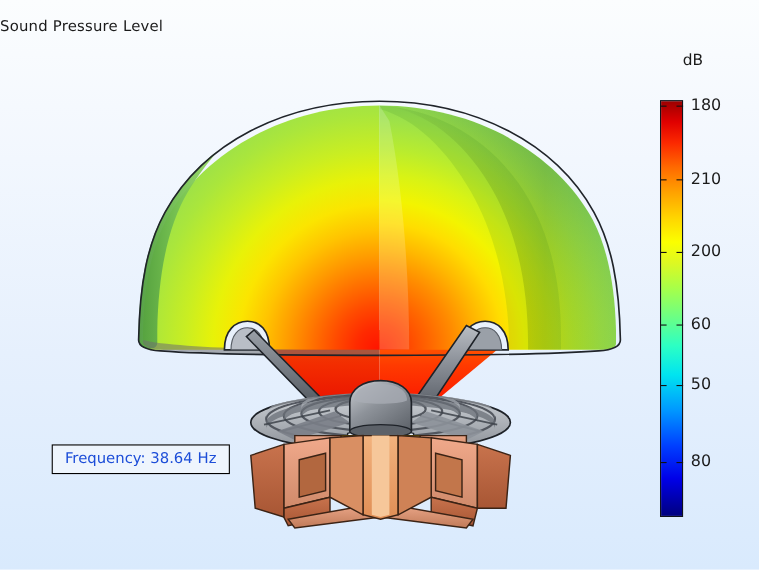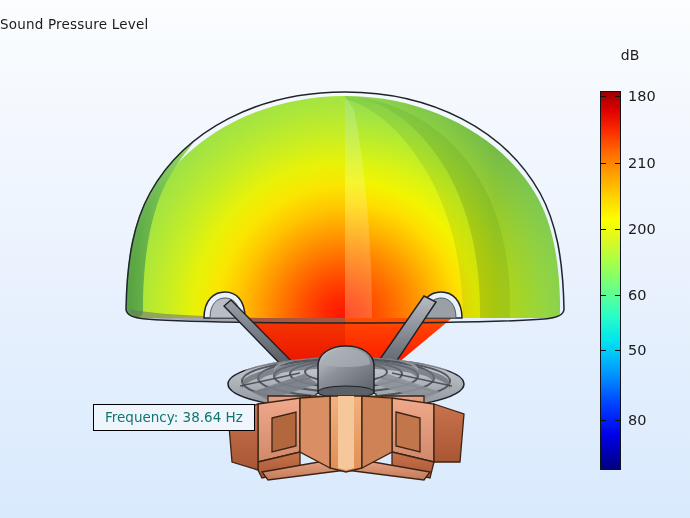--- a/index.html
+++ b/index.html
@@ -51,21 +51,21 @@
   .cb-label{
     position:absolute;left:628px;font-size:14.5px;color:#1b1b1b;
     transform:translateY(-50%);white-space:nowrap;
   }
 
   
   #freq-box{
     position:absolute;left:47px;top:404px;
     padding:4px 11px 5px 11px;
     border:1.6px solid #000;background:#eef5fd;
-    font-size:13.5px;color:#0f766e;white-space:nowrap;margin-left:46px;
+    font-size:13.5px;color:#1d4ed8;white-space:nowrap;
   }
 
   
   #scene{position:absolute;left:0;top:0;width:690px;height:518px;}
   #scene svg{position:absolute;left:0;top:0;}
 </style>
 </head>
 <body>
 
 <div id="stage">

